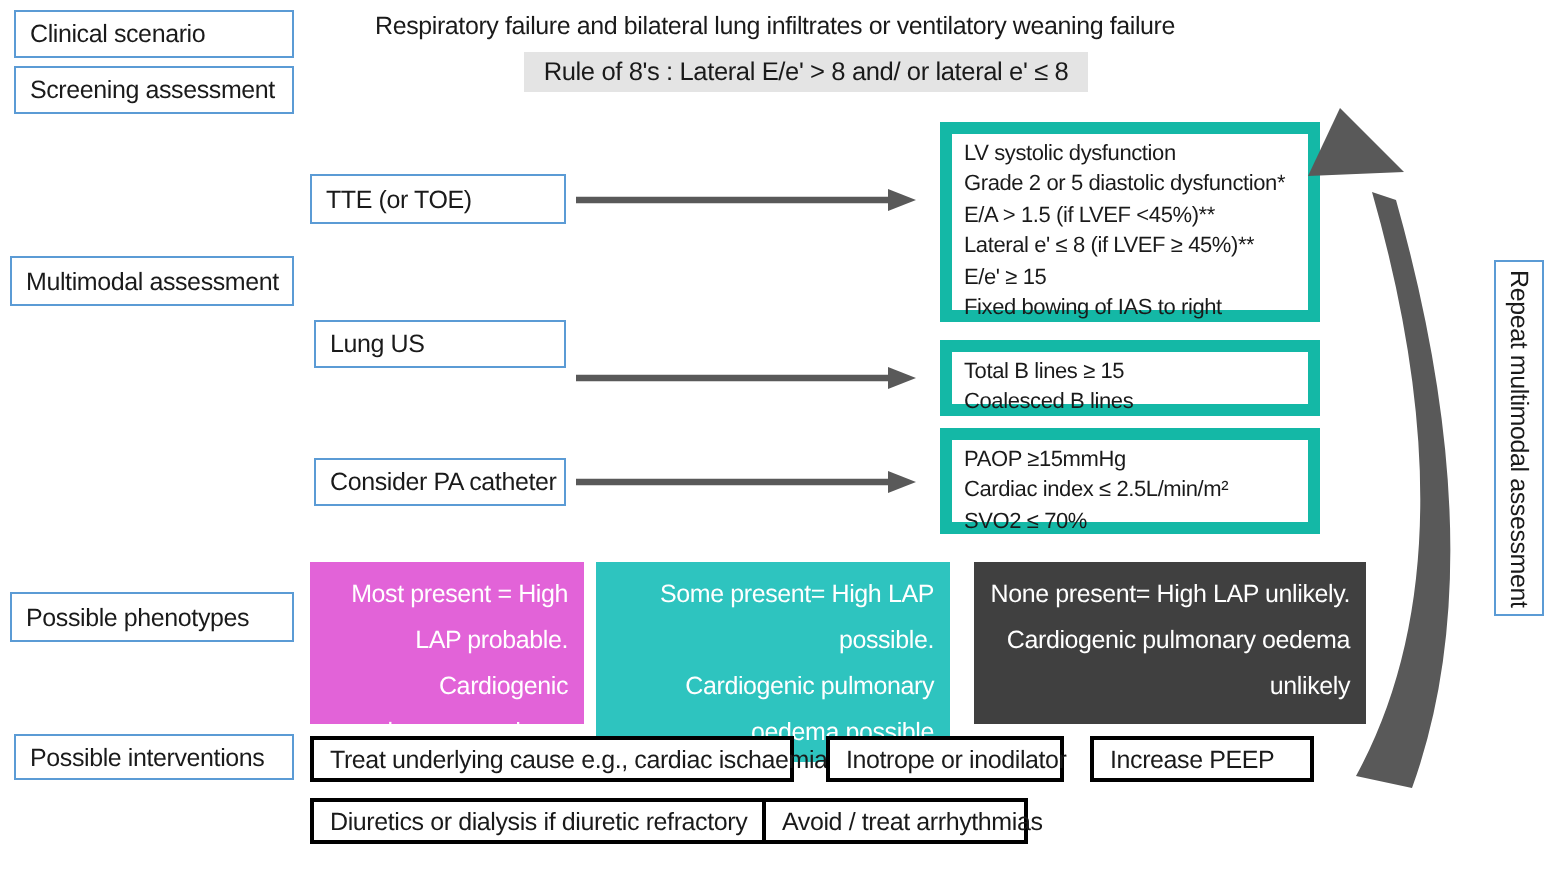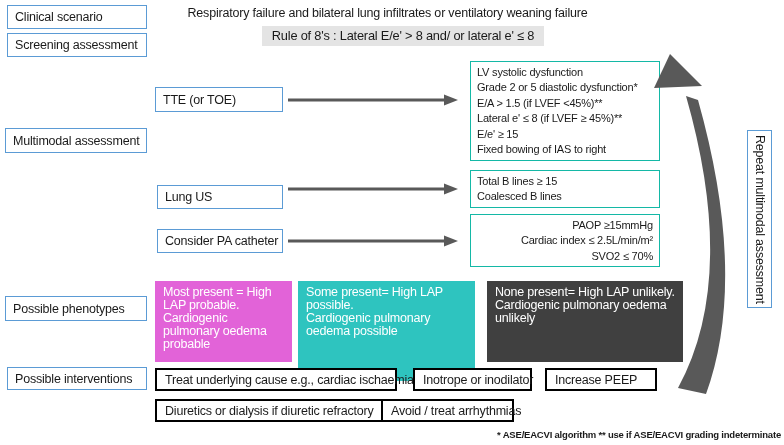--- a/index.html
+++ b/index.html
@@ -9,38 +9,39 @@
   }
   .abs{position:absolute;box-sizing:border-box;}
   
   .bluebox{
     border:1.6px solid #5B9BD5;background:#fff;
     display:flex;align-items:center;padding:2px 7px;
     font-size:12.5px;letter-spacing:-0.2px;white-space:nowrap;
   }
   
   .graybox{
-    border:1px solid #14b8a6;background:#fff;
+    border:6px solid #14b8a6;background:#fff;
     padding:3px 6px;font-size:11px;line-height:15.4px;letter-spacing:-0.2px;
   }
   .graybox div{white-space:nowrap;}
   
   .intbox{
     border:2px solid #000000;background:#fff;
     display:flex;align-items:center;padding:2px 8px;
     font-size:12.5px;letter-spacing:-0.2px;white-space:nowrap;
   }
   .title{font-size:12.5px;text-align:center;letter-spacing:-0.2px;}
   .rulebar{
     background:#E4E4E4;font-size:12.8px;text-align:center;
     padding:2px 6px;letter-spacing:-0.2px;white-space:nowrap;
   }
   .pheno{
-    color:#fff;font-size:12.5px;line-height:13px;letter-spacing:-0.2px;
+    color:#fff;font-size:12.5px;line-height:23px;letter-spacing:-0.2px;
     padding:5px 8px;
+    text-align:right;
   }
   .pheno-magenta{background:#E263D8;}
   .pheno-teal{background:#2EC4BF;}
   .pheno-blue{background:#404040;}
   .vertical{
     border:1.6px solid #5B9BD5;background:#fff;
     writing-mode:vertical-rl;text-align:center;
     font-size:12.5px;letter-spacing:-0.2px;
     display:flex;align-items:center;justify-content:center;
   }
@@ -84,21 +85,21 @@
   </div>
   <div class="abs graybox" style="left:470px;top:61px;width:190px;height:100px;">
     <div>LV systolic dysfunction</div>
     <div>Grade 2 or 5 diastolic dysfunction*</div>
     <div>E/A &gt; 1.5 (if LVEF &lt;45%)**</div>
     <div>Lateral e' ≤ 8 (if LVEF ≥ 45%)**</div>
     <div>E/e' ≥ 15</div>
     <div>Fixed bowing of IAS to right</div>
   </div>
 
-  <div class="abs bluebox" style="left:157px;top:185px;width:126px;height:24px;">
+  <div class="abs bluebox" style="left:157px;top:160px;width:126px;height:24px;">
     <span>Lung US</span>
   </div>
   <div class="abs" style="left:288px;top:183px;">
     <svg width="170" height="12">
         <line x1="0" y1="6" x2="158" y2="6" stroke="#595959" stroke-width="3.2"></line>
         <polygon points="156,0.5 170,6 156,11.5" fill="#595959"></polygon>
       </svg>
   </div>
   <div class="abs graybox" style="left:470px;top:170px;width:190px;height:38px;">
     <div>Total B lines ≥ 15</div>
@@ -107,21 +108,21 @@
 
   <div class="abs bluebox" style="left:157px;top:229px;width:126px;height:24px;">
     <span>Consider PA catheter</span>
   </div>
   <div class="abs" style="left:288px;top:235px;">
     <svg width="170" height="12">
         <line x1="0" y1="6" x2="158" y2="6" stroke="#595959" stroke-width="3.2"></line>
         <polygon points="156,0.5 170,6 156,11.5" fill="#595959"></polygon>
       </svg>
   </div>
-  <div class="abs graybox" style="left:470px;top:214px;width:190px;height:53px;text-align:right;">
+  <div class="abs graybox" style="left:470px;top:214px;width:190px;height:53px;">
     <div>PAOP ≥15mmHg</div>
     <div>Cardiac index ≤ 2.5L/min/m²</div>
     <div>SVO2 ≤ 70%</div>
   </div>
 
   <div class="abs pheno pheno-magenta" style="left:155px;top:281px;width:137px;height:81px;">
     <div>Most present = High LAP probable.</div>
     <div>Cardiogenic pulmonary oedema probable</div>
   </div>
   <div class="abs pheno pheno-teal" style="left:298px;top:281px;width:177px;height:100px;">
@@ -154,15 +155,14 @@
     <span>Repeat multimodal assessment</span>
   </div>
 
   <div class="abs" style="left:640px;top:48px;width:144px;height:360px;">
     <svg width="144" height="360" viewBox="0 0 144 360">
       <path d="M 66 346 Q 108 230 58 52 L 46 48 Q 98 230 38 340 Z" fill="#595959"></path>
       <path d="M 30 6 L 14 40 L 62 38 Z" fill="#595959"></path>
     </svg>
   </div>
 
-  <div class="abs footnote" style="right:3px;top:429px;">* ASE/EACVI algorithm ** use if ASE/EACVI grading indeterminate</div>
 
 </div>
 
 </body></html>

